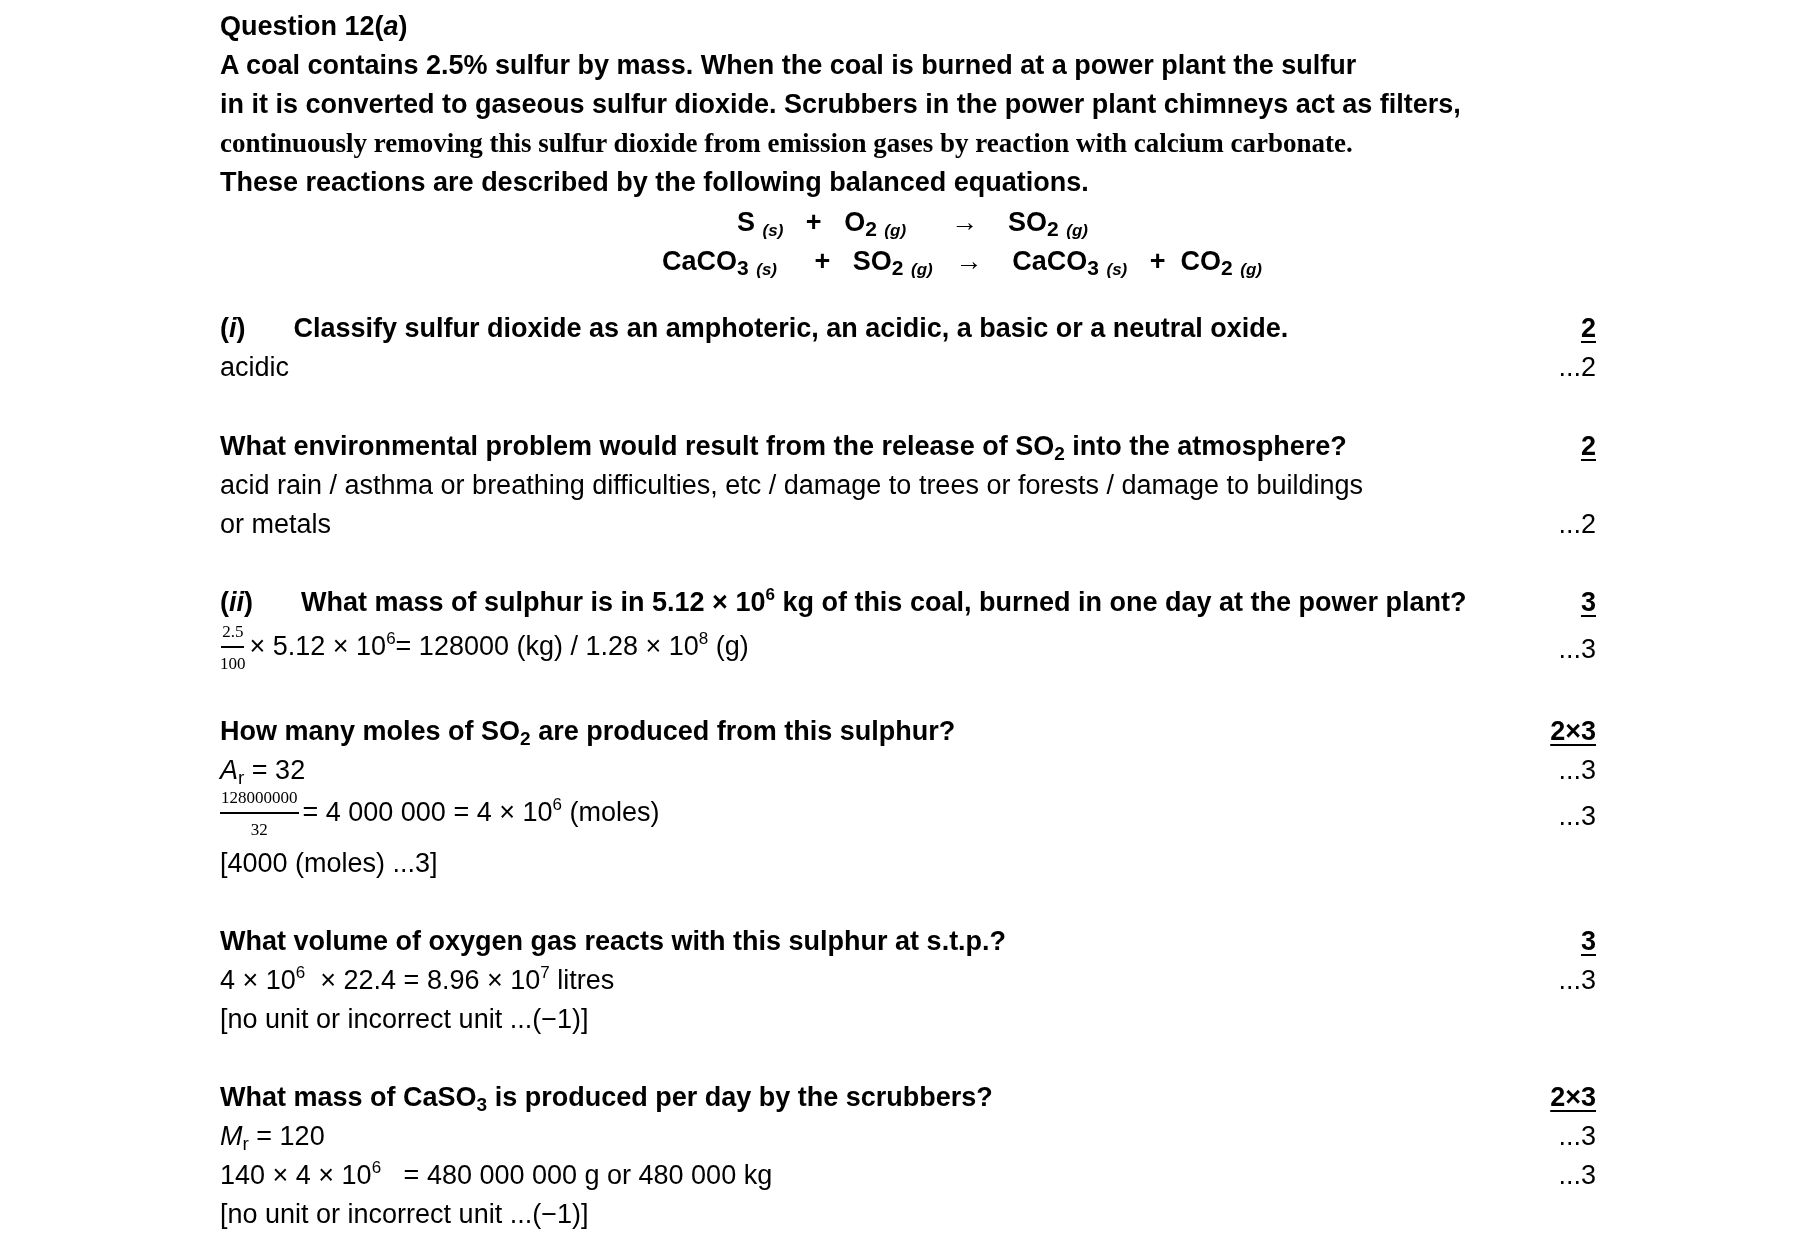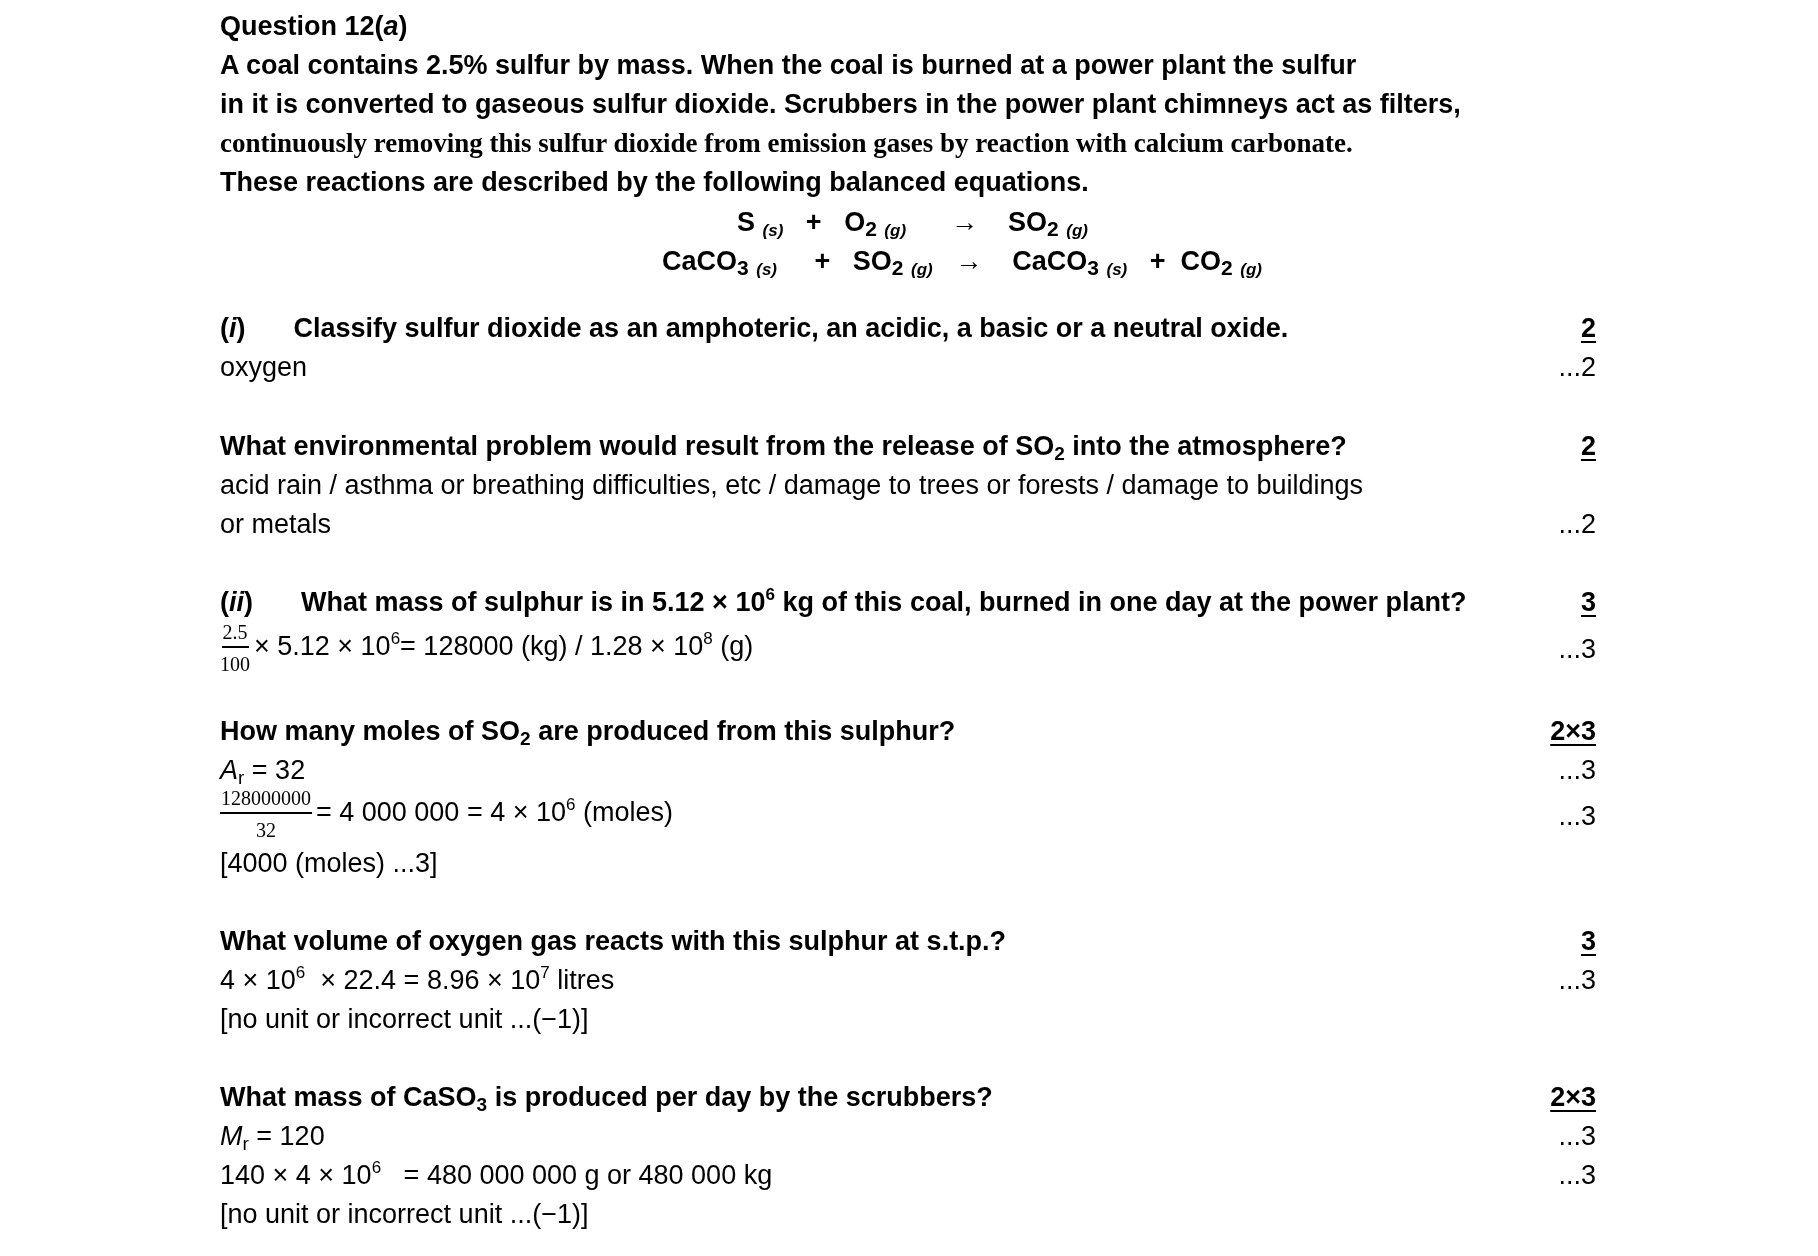--- a/index.html
+++ b/index.html
@@ -25,21 +25,21 @@
   .eq {
     position: absolute; white-space: nowrap; font-weight: bold;
     font-size: 27px; line-height: 36px;
   }
   .eq .state { font-size: 17px; font-style: italic; font-weight: bold; vertical-align: -5px; }
   .eq .n { font-size: 21px; vertical-align: -5px; }
   .tab { display: inline-block; width: 82px; }
   .frac {
     display: inline-flex; flex-direction: column; align-items: center;
     vertical-align: middle; font-family: "Liberation Serif", "DejaVu Serif", serif;
-    font-size: 20px; line-height: 24px; margin-right: 4px;
+    font-size: 17px; line-height: 24px; margin-right: 4px;
   }
   .frac .num { border-bottom: 2px solid #000; padding: 0 1px 2px 1px; }
   .frac .den { padding-top: 4px; }
 </style>
 </head>
 <body>
 
 <div class="line b" style="top:8px;"><span>Question 12(</span><span class="i">a</span><span>)</span></div>
 
 <div class="line b" style="top:47px;">A coal contains 2.5% sulfur by mass.  When the coal is burned at a power plant the sulfur</div>
@@ -68,21 +68,21 @@
   <span class="state">(s)</span>
   &nbsp;&nbsp;<span>+</span>&nbsp;
   <span>CO</span><span class="n">2</span>
   <span class="state">(g)</span>
 </div>
 
 <div class="line b" style="top:310px;">
   <span><span>(</span><span class="i">i</span><span>)</span></span><span class="tab" style="width:48px;"></span><span>Classify sulfur dioxide as an amphoteric, an acidic, a basic or a neutral oxide.</span>
 </div>
 <div class="mark total" style="top:310px;">2</div>
-<div class="line r" style="top:349px;">oxygen</div>
+<div class="line r" style="top:349px;">acidic</div>
 <div class="mark" style="top:349px;">...2</div>
 
 <div class="line b" style="top:428px;"><span>What environmental problem would result from the release of SO</span><sub class="s">2</sub><span> into the atmosphere?</span></div>
 <div class="mark total" style="top:428px;">2</div>
 <div class="line r" style="top:467px;">acid rain / asthma or breathing difficulties, etc / damage to trees or forests / damage to buildings</div>
 <div class="line r" style="top:506px;">or metals</div>
 <div class="mark" style="top:506px;">...2</div>
 
 <div class="line b" style="top:584px;">
   <span><span>(</span><span class="i">ii</span><span>)</span></span><span class="tab" style="width:48px;"></span><span>What mass of sulphur is in 5.12 × 10</span><sup>6</sup><span> kg of this coal, burned in one day at the power plant?</span>

